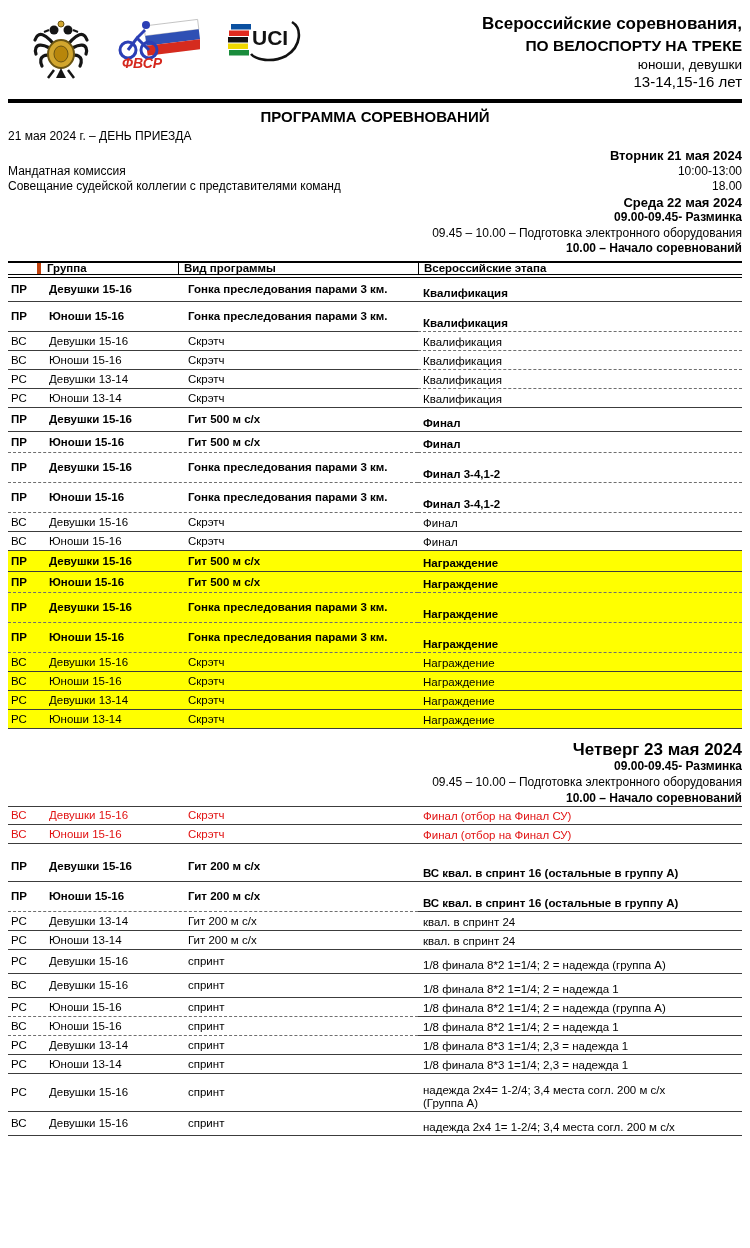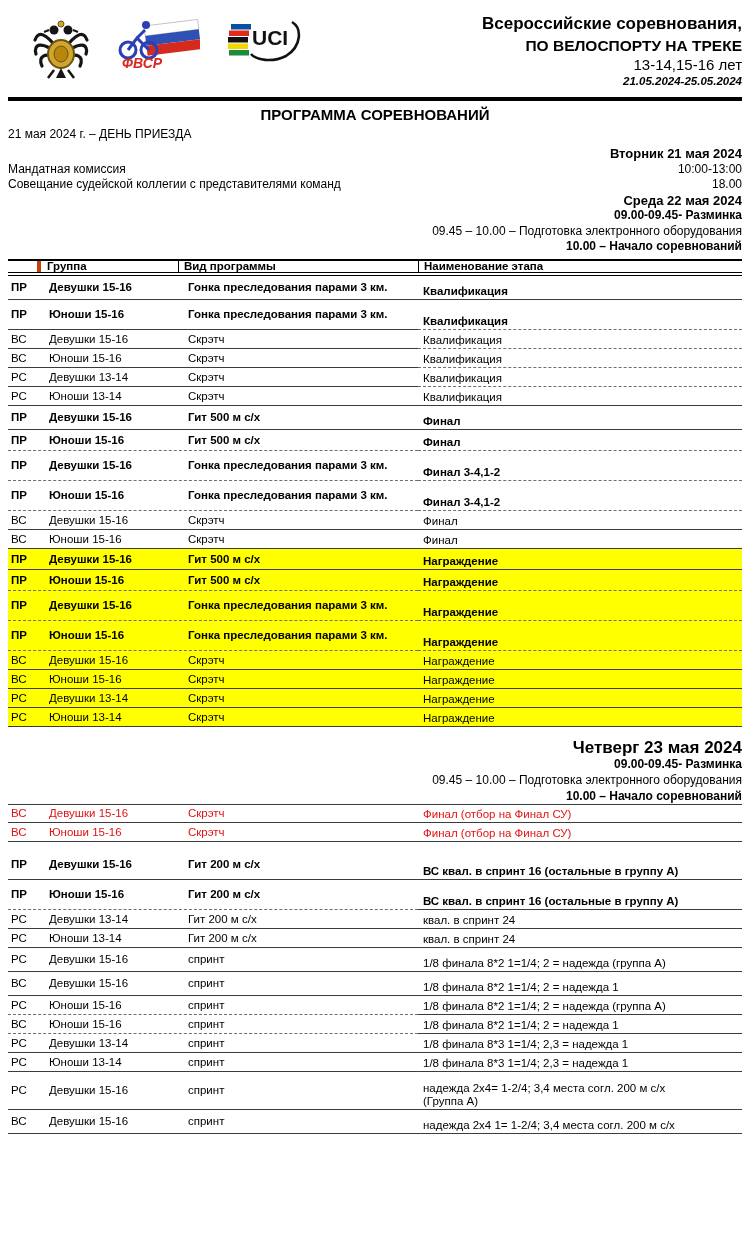--- a/index.html
+++ b/index.html
@@ -112,22 +112,22 @@
         <rect x="4" y="19" width="20" height="5.5" fill="#121212"></rect>
         <rect x="4" y="25.5" width="20" height="5.5" fill="#f0d800"></rect>
         <rect x="5" y="32" width="20" height="5.5" fill="#1a8c3c"></rect>
         <text x="28" y="27" font-size="21" font-weight="bold" fill="#121212" font-family="Liberation Sans, sans-serif">UCI</text>
         <path d="M68 4 C78 10 78 28 62 38 C48 45 32 42 27 36" stroke="#121212" stroke-width="2.6" fill="none"></path>
       </svg>
     </div>
     <div class="title-block">
         <div class="tl big">Всероссийские соревнования,</div>
         <div class="tl caps">ПО ВЕЛОСПОРТУ НА ТРЕКЕ</div>
+        <div class="tl n">юноши, девушки</div>
         <div class="tl nl">13-14,15-16 лет</div>
-        <div class="tl it">21.05.2024-25.05.2024</div>
       </div>
   </div>
 
   <div class="thick-rule"></div>
 
   <div class="program-title">ПРОГРАММА СОРЕВНОВАНИЙ</div>
   <div class="arrival">21 мая 2024 г. – ДЕНЬ ПРИЕЗДА</div>
 
   <div class="intro">
       <div class="info-line b day">
@@ -158,21 +158,21 @@
         <span class="lt"></span>
         <span class="rt">10.00 – Начало соревнований</span>
       </div>
     </div>
 
   <div class="table">
     <div class="thead">
       <div class="th c-pre"></div>
       <div class="th c-grp">Группа</div>
       <div class="th c-prg">Вид программы</div>
-      <div class="th c-stg">Наименование этапа</div>
+      <div class="th c-stg">Всероссийские этапа</div>
     </div>
     <div class="tbody">
         <div class="trow sz-l bold">
           <div class="rl bb-solid">
             <div class="cell cell-prefix">ПР</div>
             <div class="cell cell-group">Девушки 15-16</div>
             <div class="cell cell-program">Гонка преследования парами 3 км.</div>
           </div>
           <div class="rr bb-solid">
             <div class="cell-stage">Квалификация</div>

